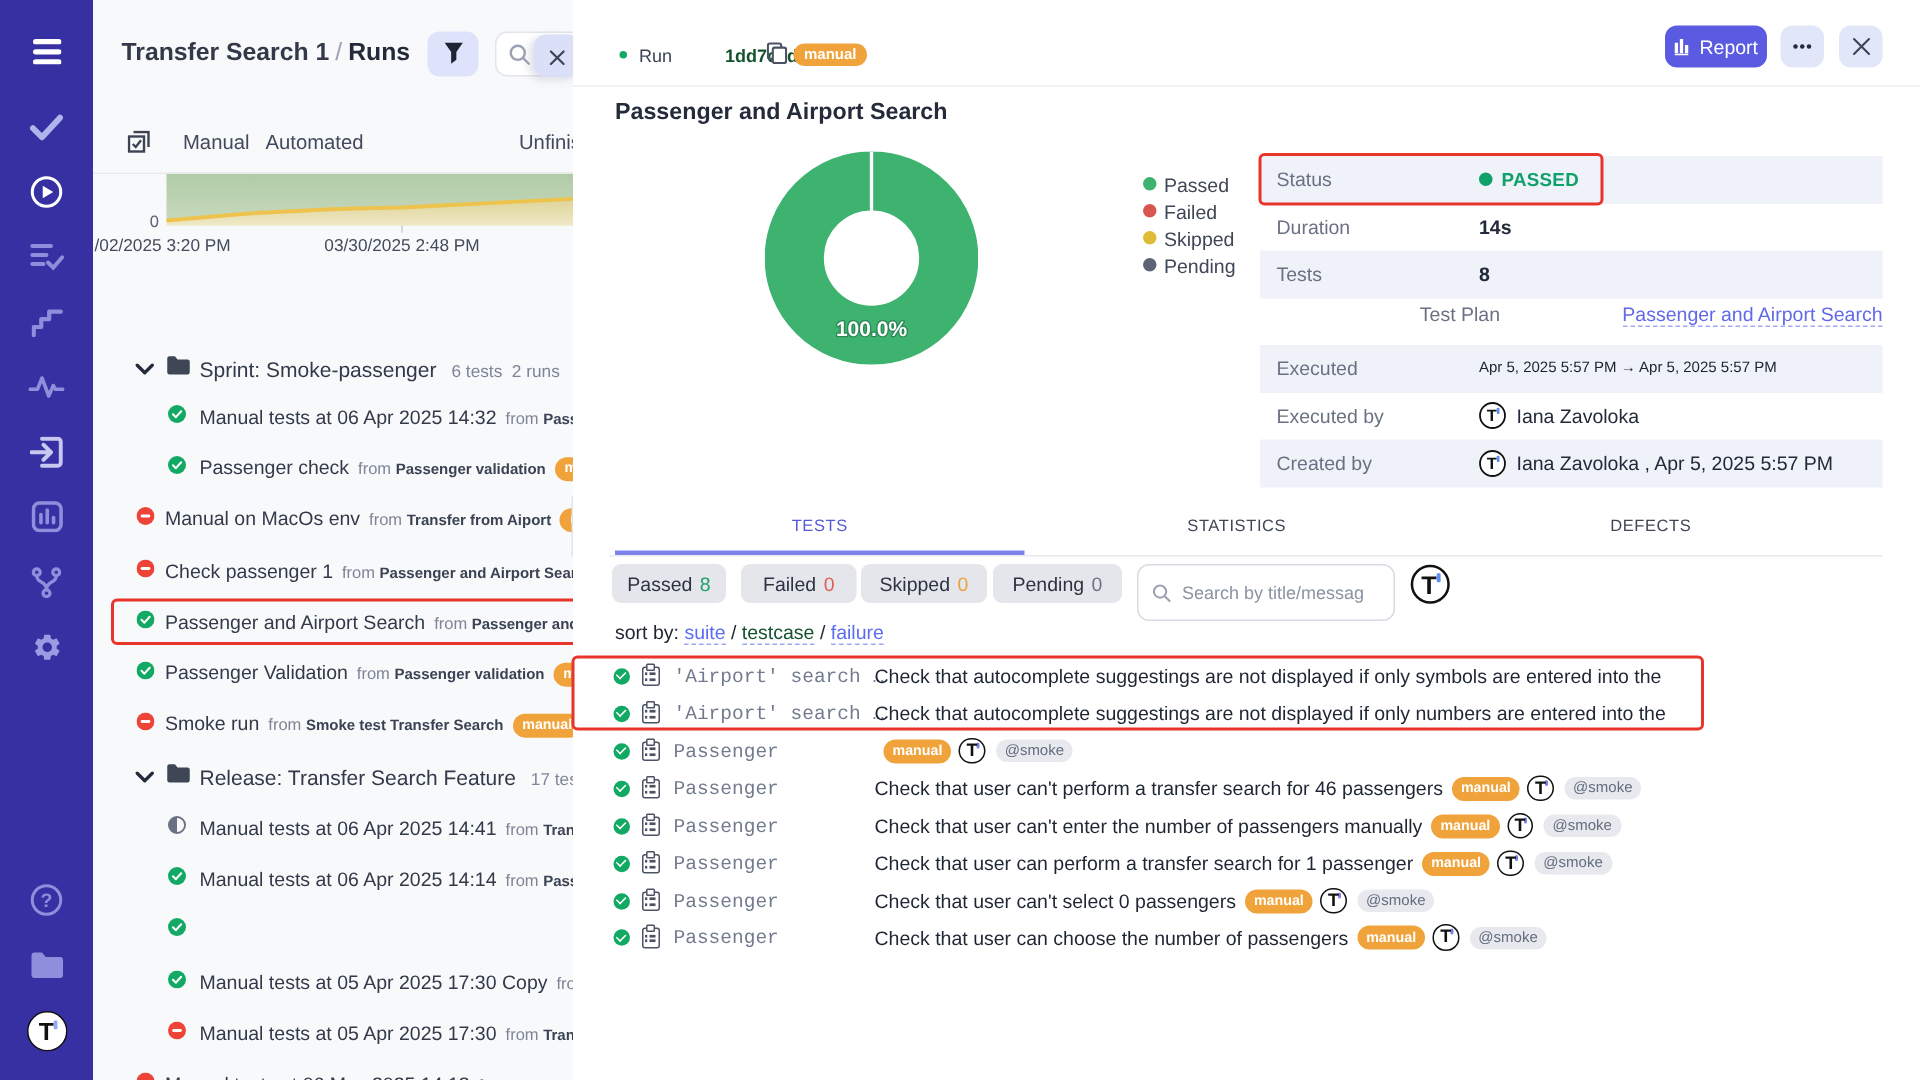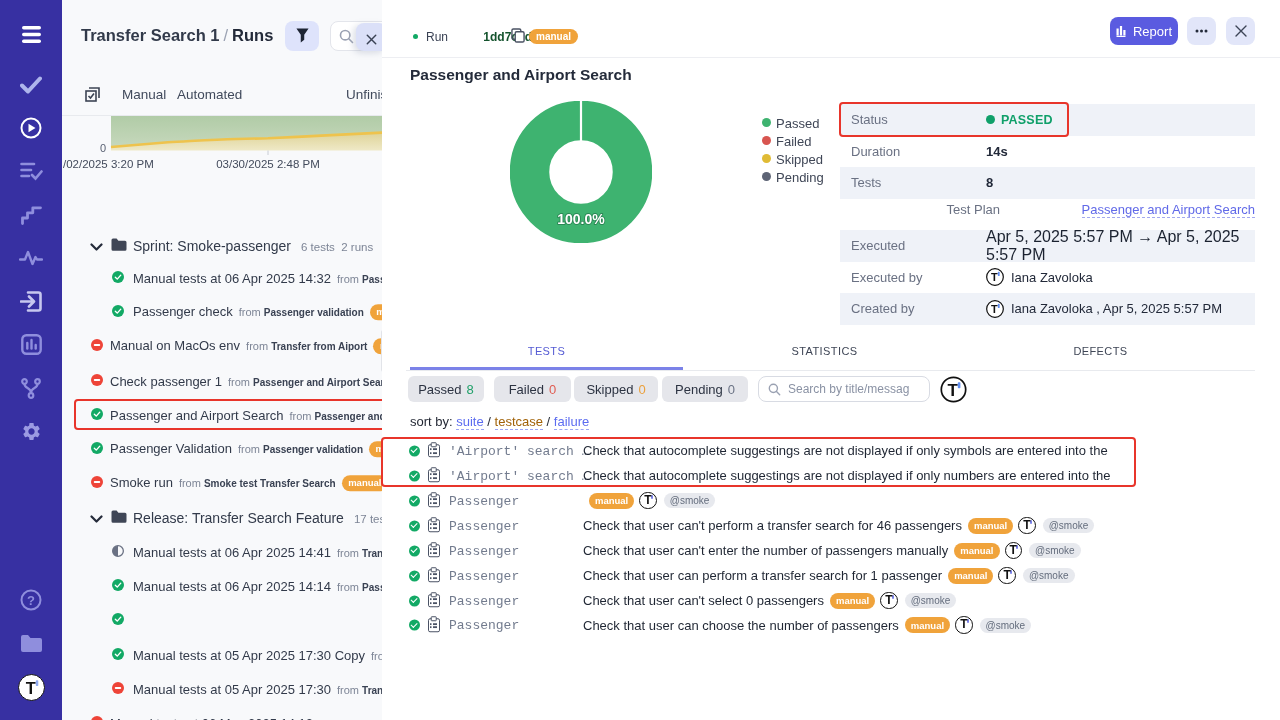--- a/index.html
+++ b/index.html
@@ -426,21 +426,21 @@
   <div class="drow alt" style="top:167px;">
       <span class="k">Tests</span>
       <span class="v">8</span>
     </div>
   <div class="drow" style="top:194px;justify-content:flex-end;">
       <span class="k">Test Plan</span>
       <span class="v" style="color:#6069e8; font-weight:400; border-bottom:1px dashed #a3a9f0; line-height:15px;">Passenger and Airport Search</span>
     </div>
   <div class="drow alt" style="top:230px;">
       <span class="k">Executed</span>
-      <span class="v" style="font-size:16px; font-weight:400; color:#1b2230;">Apr 5, 2025 5:57 PM → Apr 5, 2025 5:57 PM</span>
+      <span class="v" style="font-size:10px; font-weight:400; color:#1b2230;">Apr 5, 2025 5:57 PM → Apr 5, 2025 5:57 PM</span>
     </div>
   <div class="drow" style="top:261.5px;">
       <span class="k">Executed by</span>
       <span class="v" style="font-weight:400;"><svg width="18" height="18" viewBox="0 0 27 27" style="margin-right:7px;">
           <circle cx="13.5" cy="13.5" r="12.5" fill="#fff" stroke="#111" stroke-width="1.8"></circle>
           <text x="12.7" y="19.3" text-anchor="middle" font-family="Liberation Sans" font-size="16.5" font-weight="700" fill="#111">T</text>
           <rect x="17.8" y="5.8" width="2.7" height="6.2" rx="0.8" fill="#5f8df0"></rect>
         </svg>Iana Zavoloka</span>
     </div>
   <div class="drow alt" style="top:293px;">
@@ -455,34 +455,34 @@
   <div class="tab" style="left:28px; color:#555bd4;">TESTS</div>
   <div class="tab" style="left:306px;">STATISTICS</div>
   <div class="tab" style="left:582px;">DEFECTS</div>
   <div class="abs" style="left:24px; top:369.5px; width:849px; height:1px; background:#e8eaee;"></div>
   <div class="abs" style="left:28px; top:367px; width:273px; height:2.5px; background:#7b82e8;"></div>
 
   <div class="chip" style="left:26px; width:76px;">Passed<b style="color:#21a06a;">8</b></div>
   <div class="chip" style="left:112px; width:77px;">Failed<b style="color:#e05c52;">0</b></div>
   <div class="chip" style="left:192px; width:84px;">Skipped<b style="color:#eba03c;">0</b></div>
   <div class="chip" style="left:280px; width:86px;">Pending<b style="color:#6b7385;">0</b></div>
-  <div class="abs" style="left:376px; top:376px; width:172px; height:26px; background:#fff; border:1px solid #d8dbe3; border-radius:8px; display:flex; align-items:center; padding-left:9px; gap:7px;">
+  <div class="abs" style="left:376px; top:376px; width:172px; height:38px; background:#fff; border:1px solid #d8dbe3; border-radius:8px; display:flex; align-items:center; padding-left:9px; gap:7px;">
       <svg width="13" height="13" viewBox="0 0 15 15">
         <circle cx="6.2" cy="6.2" r="4.7" fill="none" stroke="#9aa1b2" stroke-width="1.6"></circle>
         <path d="M9.8 9.8 L13.5 13.5" stroke="#9aa1b2" stroke-width="1.6" stroke-linecap="round"></path>
       </svg>
       <span style="font-size:12px; color:#8a92a4;">Search by title/messag</span>
     </div>
   <div class="abs" style="left:558px; top:376px;"><svg width="27" height="27" viewBox="0 0 27 27">
         <circle cx="13.5" cy="13.5" r="12.2" fill="#fff" stroke="#111" stroke-width="1.7"></circle>
         <text x="12.7" y="19.8" text-anchor="middle" font-family="Liberation Sans" font-size="17" font-weight="700" fill="#111">T</text>
         <rect x="17.8" y="6.2" width="2.6" height="6" rx="0.8" fill="#5f8df0"></rect>
       </svg></div>
 
-  <div class="abs" style="left:28px; top:414px; font-size:13px; color:#1f2430;">sort by: <span style="color:#5c6cf0; border-bottom:1px dashed #9ba5f5;">suite</span> / <span style="color:#a16207; border-bottom:1px dashed #9ba5f5;">testcase</span> / <span style="color:#5c6cf0; border-bottom:1px dashed #9ba5f5;">failure</span></div>
+  <div class="abs" style="left:28px; top:414px; font-size:13px; color:#1f2430;">sort by: <span style="color:#5c6cf0; border-bottom:1px dashed #9ba5f5;">suite</span> / <span style="color:#14532d; border-bottom:1px dashed #9ba5f5;">testcase</span> / <span style="color:#5c6cf0; border-bottom:1px dashed #9ba5f5;">failure</span></div>
 
   <div class="mrow" style="top:438px;">
       <span class="ic1"></span>
       <span class="ic2"></span>
       <span class="suite">'Airport' search …</span>
       <span class="txtwrap" style="width:527px; overflow:hidden;">
         <span class="txt">Check that autocomplete suggestings are not displayed if only symbols are entered into the search field</span>
       </span>
     </div>
   <div class="mrow" style="top:463px;">

